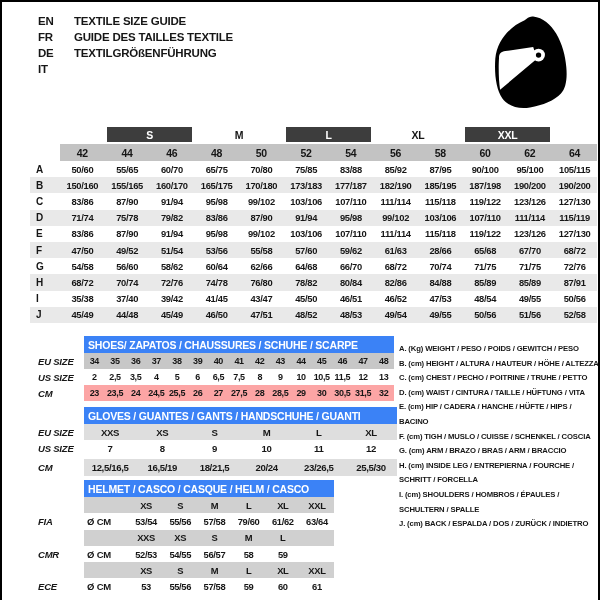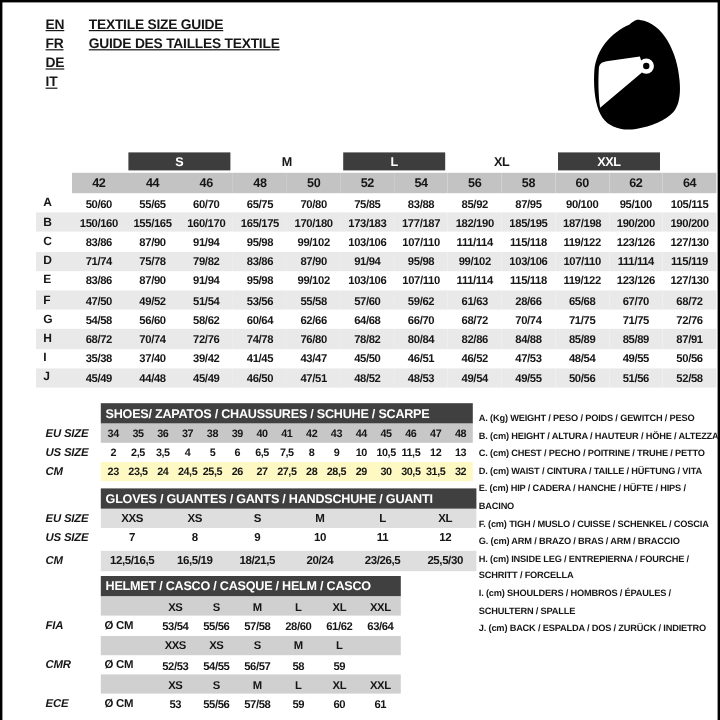--- a/index.html
+++ b/index.html
@@ -3,48 +3,48 @@
 <meta charset="utf-8">
 <style>
   html,body{margin:0;padding:0;background:#fff;}
   .page{
     position:relative;width:600px;height:600px;box-sizing:border-box;
     background:#fff;border:2px solid #000;border-bottom:none;overflow:hidden;
     font-family:"Liberation Sans",sans-serif;font-weight:bold;color:#161616;
   }
   
   .lang{position:absolute;left:36px;top:11px;}
-  .lang-row{display:flex;height:16px;align-items:center;font-size:11.5px;letter-spacing:-0.2px;text-decoration:underline;}
+  .lang-row{display:flex;height:16px;align-items:center;font-size:11.5px;letter-spacing:-0.2px;}
   .lang-code{width:36px;}
   
   .helmet-svg{position:absolute;left:487px;top:13px;width:82px;height:94px;}
   
   .mt{
     position:absolute;left:28px;top:124px;width:567px;
     display:grid;grid-template-columns:30px repeat(12,1fr);
     grid-template-rows:18px 17px repeat(10,16.2px);
   }
   .c{display:flex;align-items:center;justify-content:center;font-size:9.4px;letter-spacing:-0.3px;white-space:nowrap;}
   .c.lbl{justify-content:flex-start;padding-left:6px;font-size:10px;}
   .c.sz{background:#c3c3c3;font-size:10.5px;}
   .c.grp{font-size:10.5px;}
   .c.grp.dark{background:#3d3d3d;color:#fff;margin:1px 2px 2px 2px;}
   .c.alt{background:#e9e9e9;}
   
   .sec{position:absolute;display:grid;}
   .sec-shoes{left:30px;top:334px;grid-template-columns:52px 310px;grid-template-rows:17px 16px 16px 16px;}
   .sec-gloves{left:30px;top:405px;grid-template-columns:52px 313px;grid-template-rows:17px 16px 16px 3px 17px;}
   .sec-helmet{left:30px;top:478px;grid-template-columns:52px 250px;grid-template-rows:17px 16.3px 16.3px 16.3px 16.3px 16.3px 16.3px;}
-  .bar{background:#404040;color:#fff;display:flex;align-items:center;padding-left:4px;font-size:10.5px;letter-spacing:-0.2px;white-space:nowrap;}
+  .bar{background:#3b82f6;color:#fff;display:flex;align-items:center;padding-left:4px;font-size:10.5px;letter-spacing:-0.2px;white-space:nowrap;}
   .side-label{display:flex;align-items:center;padding-left:6px;font-size:9.5px;letter-spacing:-0.2px;white-space:nowrap;font-style:italic;}
   .cells{display:flex;align-items:stretch;}
   .cells .cc{flex:1;display:flex;align-items:center;justify-content:center;font-size:9.4px;letter-spacing:-0.35px;white-space:nowrap;}
   .sec-shoes .cc{font-size:9px;}
   .row-mid{background:#c7c7c7;}
-  .row-light{background:#fef9c3;}
+  .row-light{background:#fca5a5;}
   .row-gmid{background:#dedede;}
   .row-hmid{background:#d0d0d0;}
   .unit{width:42px;display:flex;align-items:center;padding-left:3px;font-size:9.5px;letter-spacing:-0.2px;}
   .hcells{flex:1;display:flex;}
   .hcells .cc{flex:1;}
   .gcells .cc{font-size:9.6px;}
   
   .legend{position:absolute;left:397px;top:340px;width:203px;}
   .leg-item{font-size:7.7px;line-height:14.6px;letter-spacing:-0.15px;}
 </style>
@@ -57,20 +57,21 @@
       <div class="lang-row">
         <span class="lang-code">EN</span>
         <span>TEXTILE SIZE GUIDE</span>
       </div>
       <div class="lang-row">
         <span class="lang-code">FR</span>
         <span>GUIDE DES TAILLES TEXTILE</span>
       </div>
       <div class="lang-row">
         <span class="lang-code">DE</span>
+        <span>TEXTILGRÖßENFÜHRUNG</span>
       </div>
       <div class="lang-row">
         <span class="lang-code">IT</span>
       </div>
     </div>
 
   <svg class="helmet-svg" viewBox="0 0 70 88" aria-hidden="true">
     <path fill="#000" d="M30,5 C16,11 4,24 2.5,41 C1.5,56 3.5,70 9,78 C14,85 24,88.5 35,86.5 C47,84.5 58,80 64,73.5 C68.5,68.5 70,60 69,49 C67.5,27 56,3.5 38,1.5 C34,1 32.5,3.5 30,5 Z"></path>
     <path fill="#fff" d="M6,40 C6,36 8,34.5 12,33.8 L38,30 L41.5,41 L7,70 C5.5,60 5.5,48 6,40 Z"></path>
     <circle cx="43" cy="37.5" r="6" fill="#fff"></circle>
@@ -340,21 +341,21 @@
           <div class="cc">XXL</div>
         </div>
     </div>
     <div class="side-label">FIA</div>
     <div class="cells">
       <div class="unit">Ø CM</div>
       <div class="hcells">
           <div class="cc">53/54</div>
           <div class="cc">55/56</div>
           <div class="cc">57/58</div>
-          <div class="cc">28/60</div>
+          <div class="cc">79/60</div>
           <div class="cc">61/62</div>
           <div class="cc">63/64</div>
         </div>
     </div>
 
     <div></div>
     <div class="cells row-hmid">
       <div class="unit"></div>
       <div class="hcells">
           <div class="cc">XXS</div>

